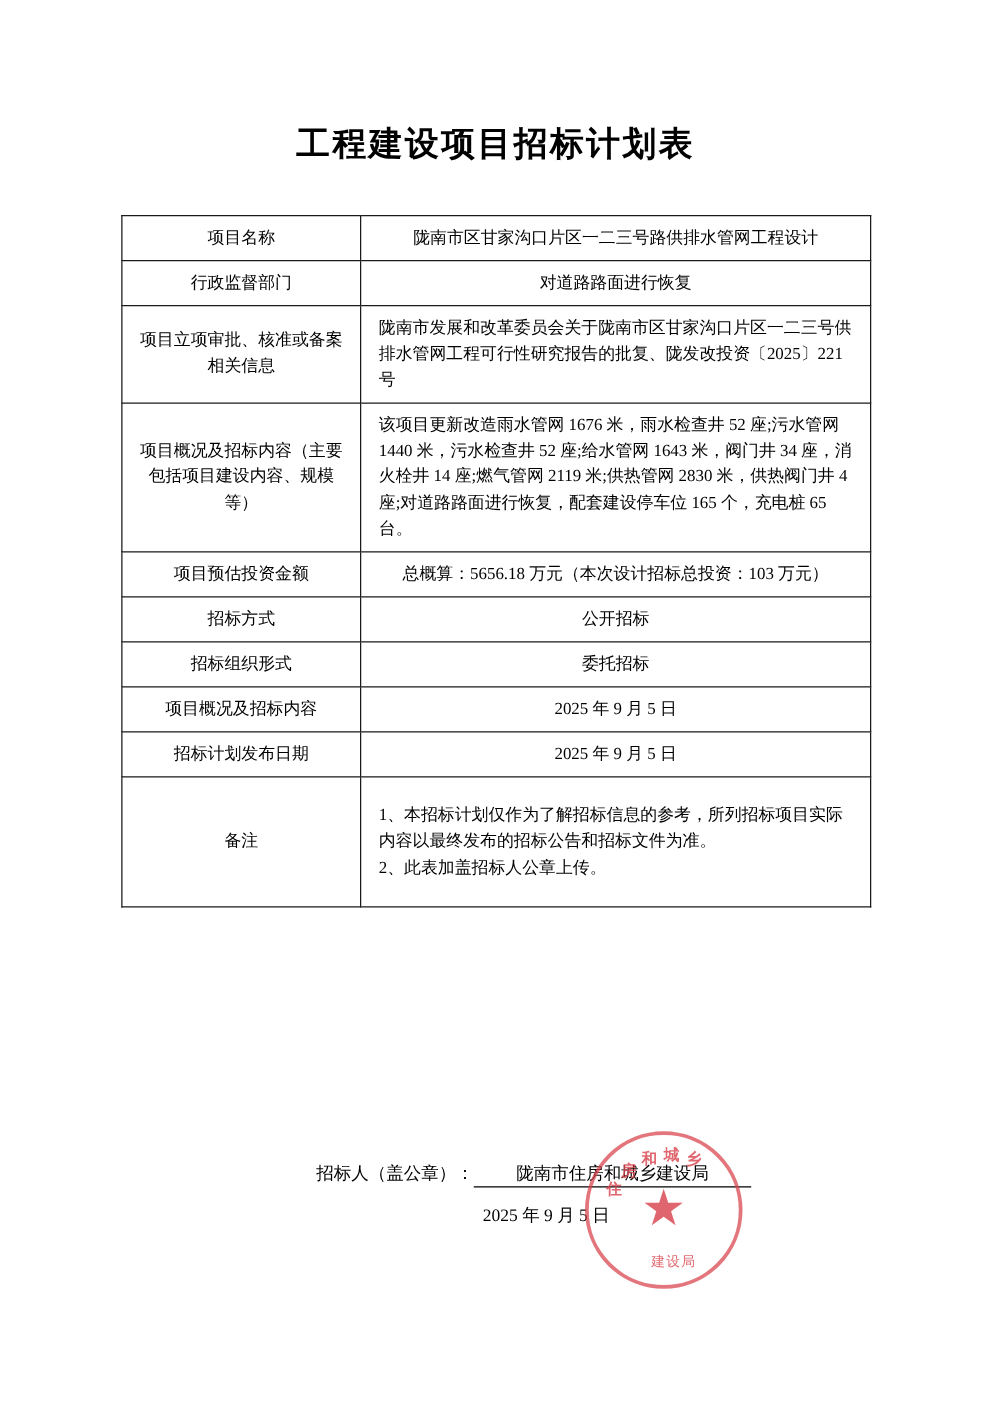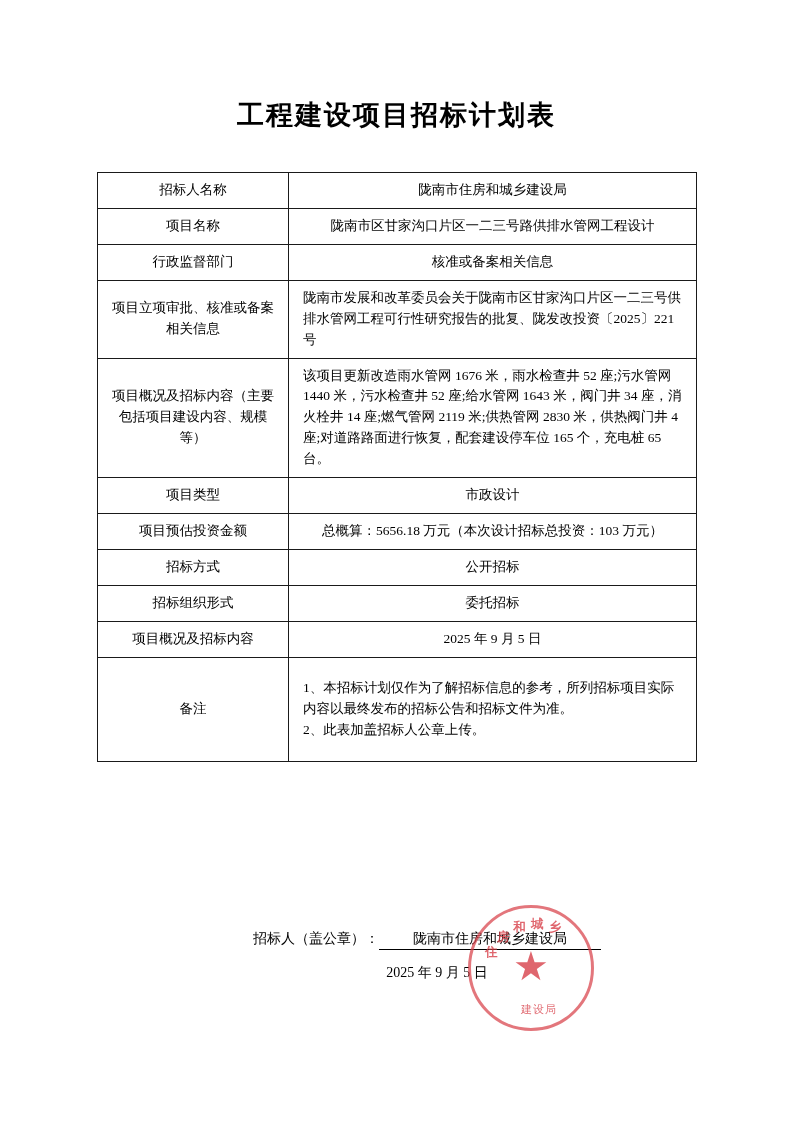--- a/index.html
+++ b/index.html
@@ -147,57 +147,53 @@
 </head>
 <body>
 
 <div class="page">
 
   <div class="doc-title">工程建设项目招标计划表</div>
 
   <table class="main">
     <tbody>
       <tr>
-        <td class="label">招标人名称</td>
-        <td class="value">陇南市住房和城乡建设局</td>
-      </tr>
-      <tr>
         <td class="label">项目名称</td>
         <td class="value">陇南市区甘家沟口片区一二三号路供排水管网工程设计</td>
       </tr>
       <tr>
         <td class="label">行政监督部门</td>
-        <td class="value">核准或备案相关信息</td>
+        <td class="value">对道路路面进行恢复</td>
       </tr>
       <tr>
         <td class="label">项目立项审批、核准或备案相关信息</td>
         <td class="value indent">陇南市发展和改革委员会关于陇南市区甘家沟口片区一二三号供排水管网工程可行性研究报告的批复、陇发改投资〔2025〕221号</td>
       </tr>
       <tr>
         <td class="label">项目概况及招标内容（主要包括项目建设内容、规模等）</td>
         <td class="value indent">该项目更新改造雨水管网 1676 米，雨水检查井 52 座;污水管网 1440 米，污水检查井 52 座;给水管网 1643 米，阀门井 34 座，消火栓井 14 座;燃气管网 2119 米;供热管网 2830 米，供热阀门井 4 座;对道路路面进行恢复，配套建设停车位 165 个，充电桩 65 台。</td>
       </tr>
       <tr>
-        <td class="label">项目类型</td>
-        <td class="value">市政设计</td>
-      </tr>
-      <tr>
         <td class="label">项目预估投资金额</td>
         <td class="value">总概算：5656.18 万元（本次设计招标总投资：103 万元）</td>
       </tr>
       <tr>
         <td class="label">招标方式</td>
         <td class="value">公开招标</td>
       </tr>
       <tr>
         <td class="label">招标组织形式</td>
         <td class="value">委托招标</td>
       </tr>
       <tr>
         <td class="label">项目概况及招标内容</td>
+        <td class="value">2025 年 9 月 5 日</td>
+      </tr>
+      <tr>
+        <td class="label">招标计划发布日期</td>
         <td class="value">2025 年 9 月 5 日</td>
       </tr>
       <tr style="height:104px;">
         <td class="label">备注</td>
         <td class="value indent" style="white-space: pre-line; vertical-align: middle; margin-top: 10px;">1、本招标计划仅作为了解招标信息的参考，所列招标项目实际内容以最终发布的招标公告和招标文件为准。
 2、此表加盖招标人公章上传。</td>
       </tr>
     </tbody>
   </table>
 

